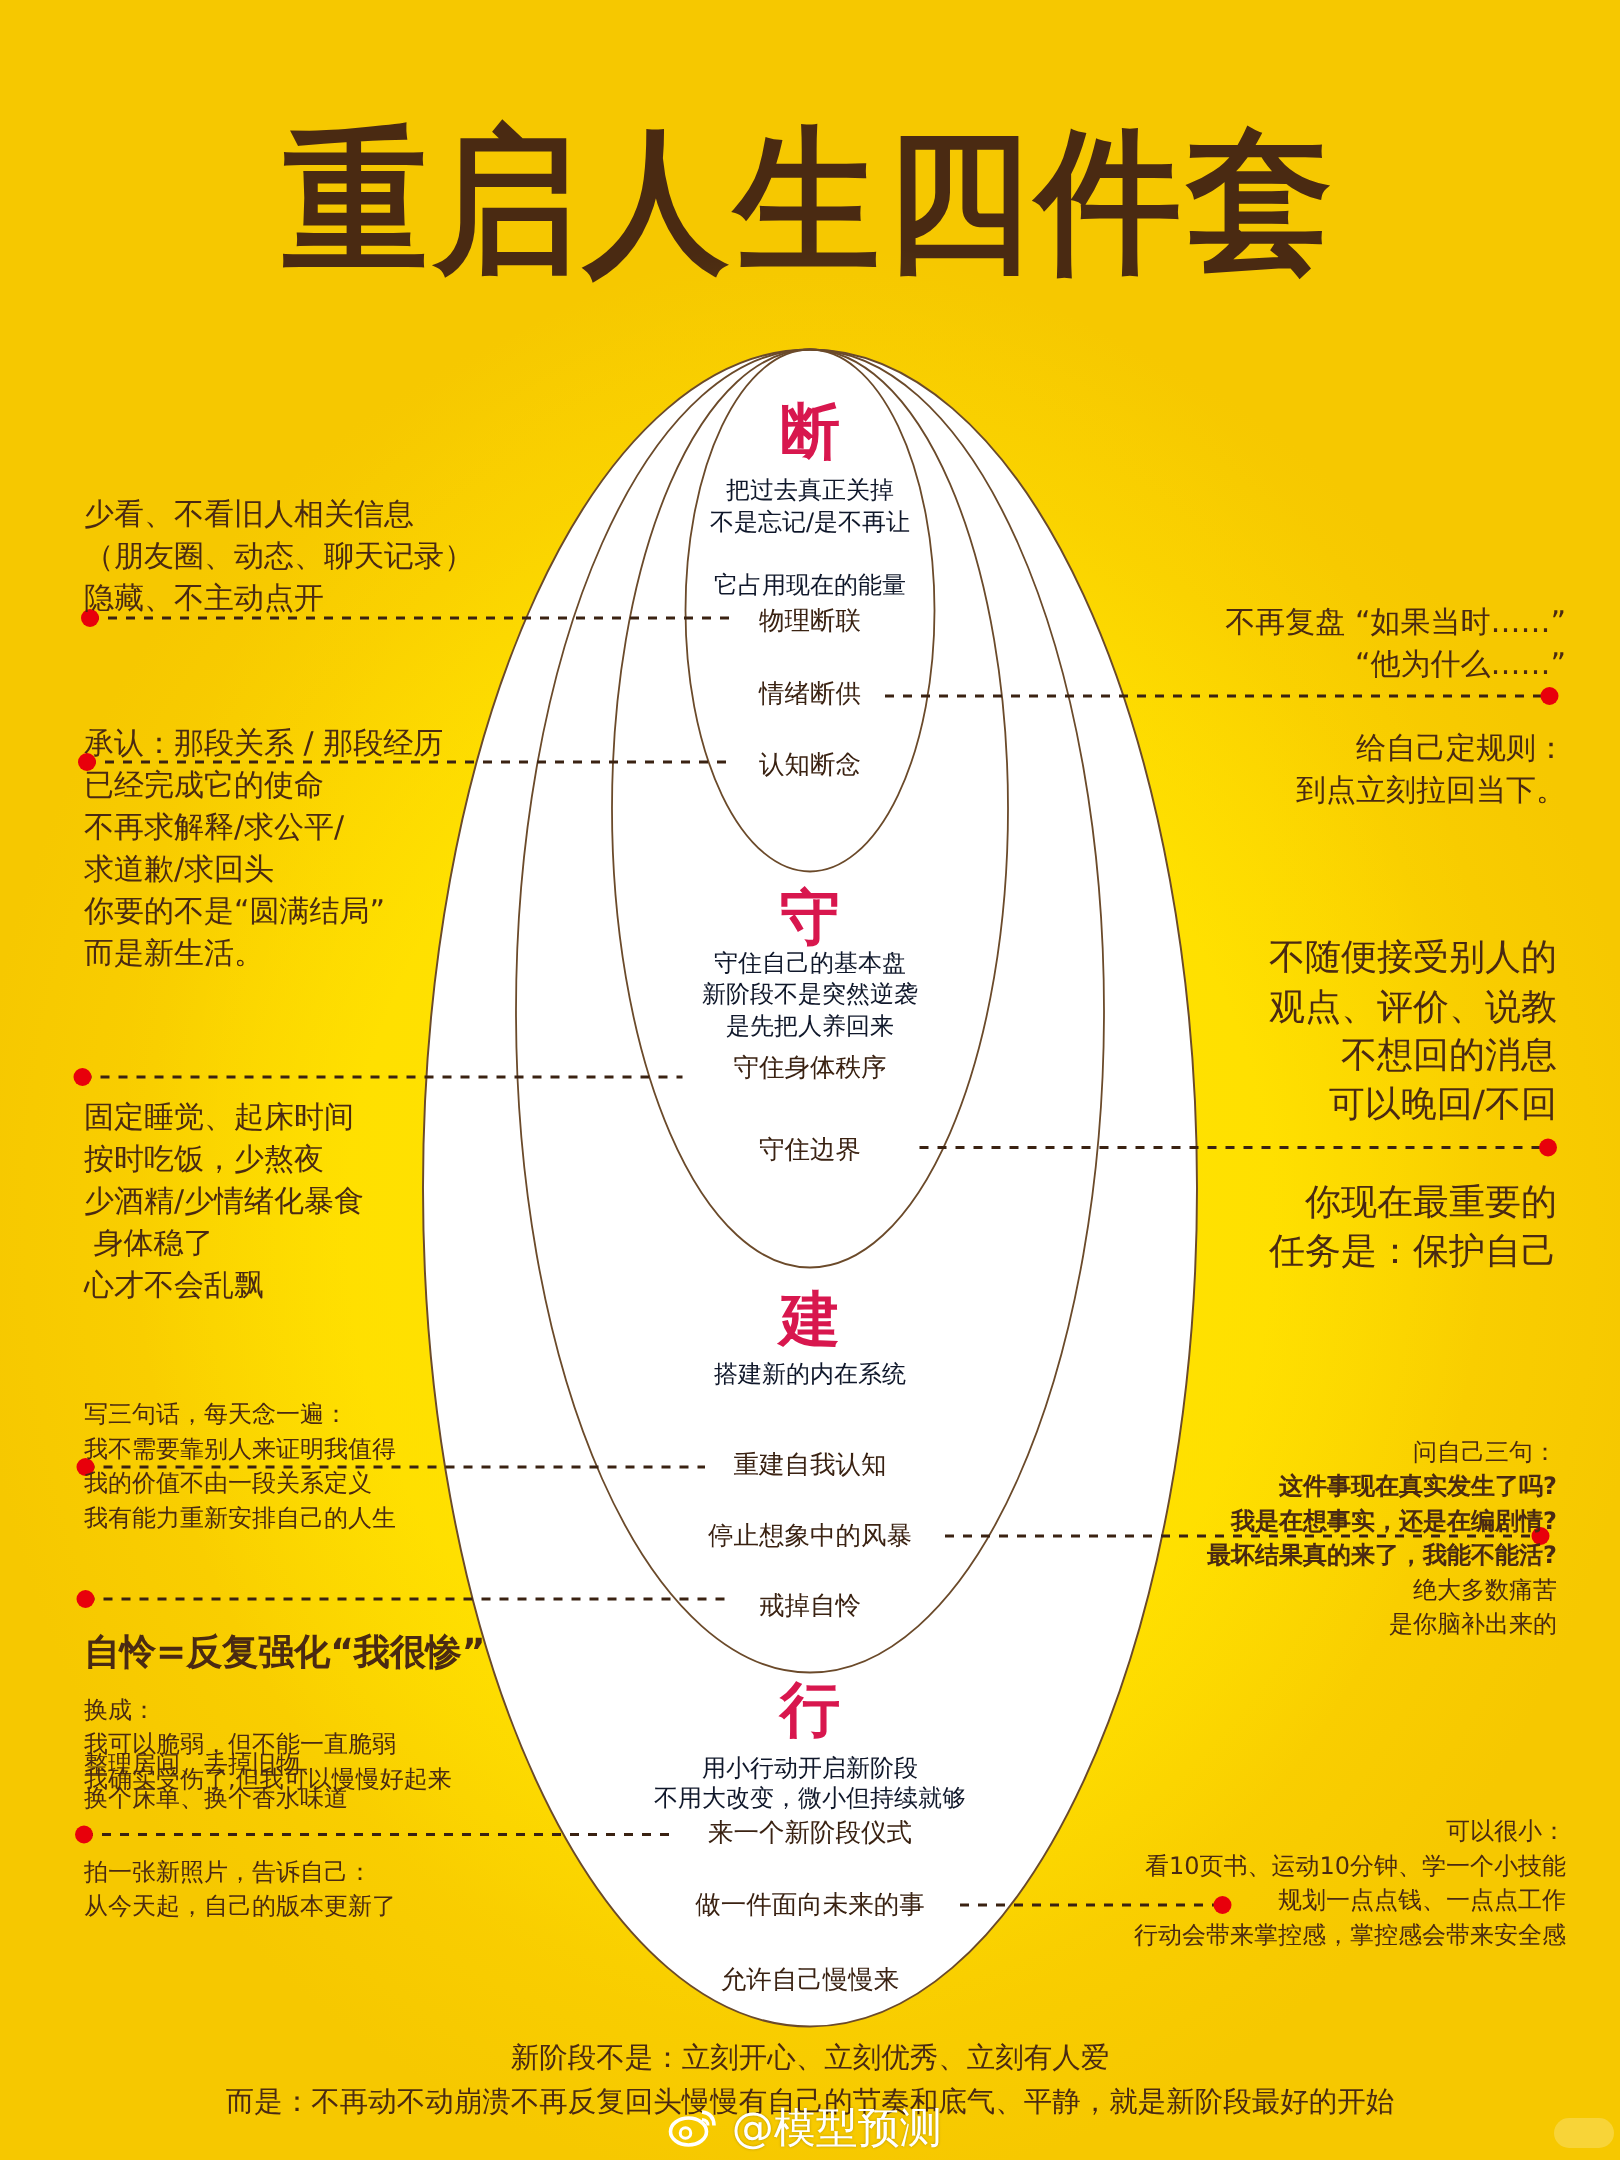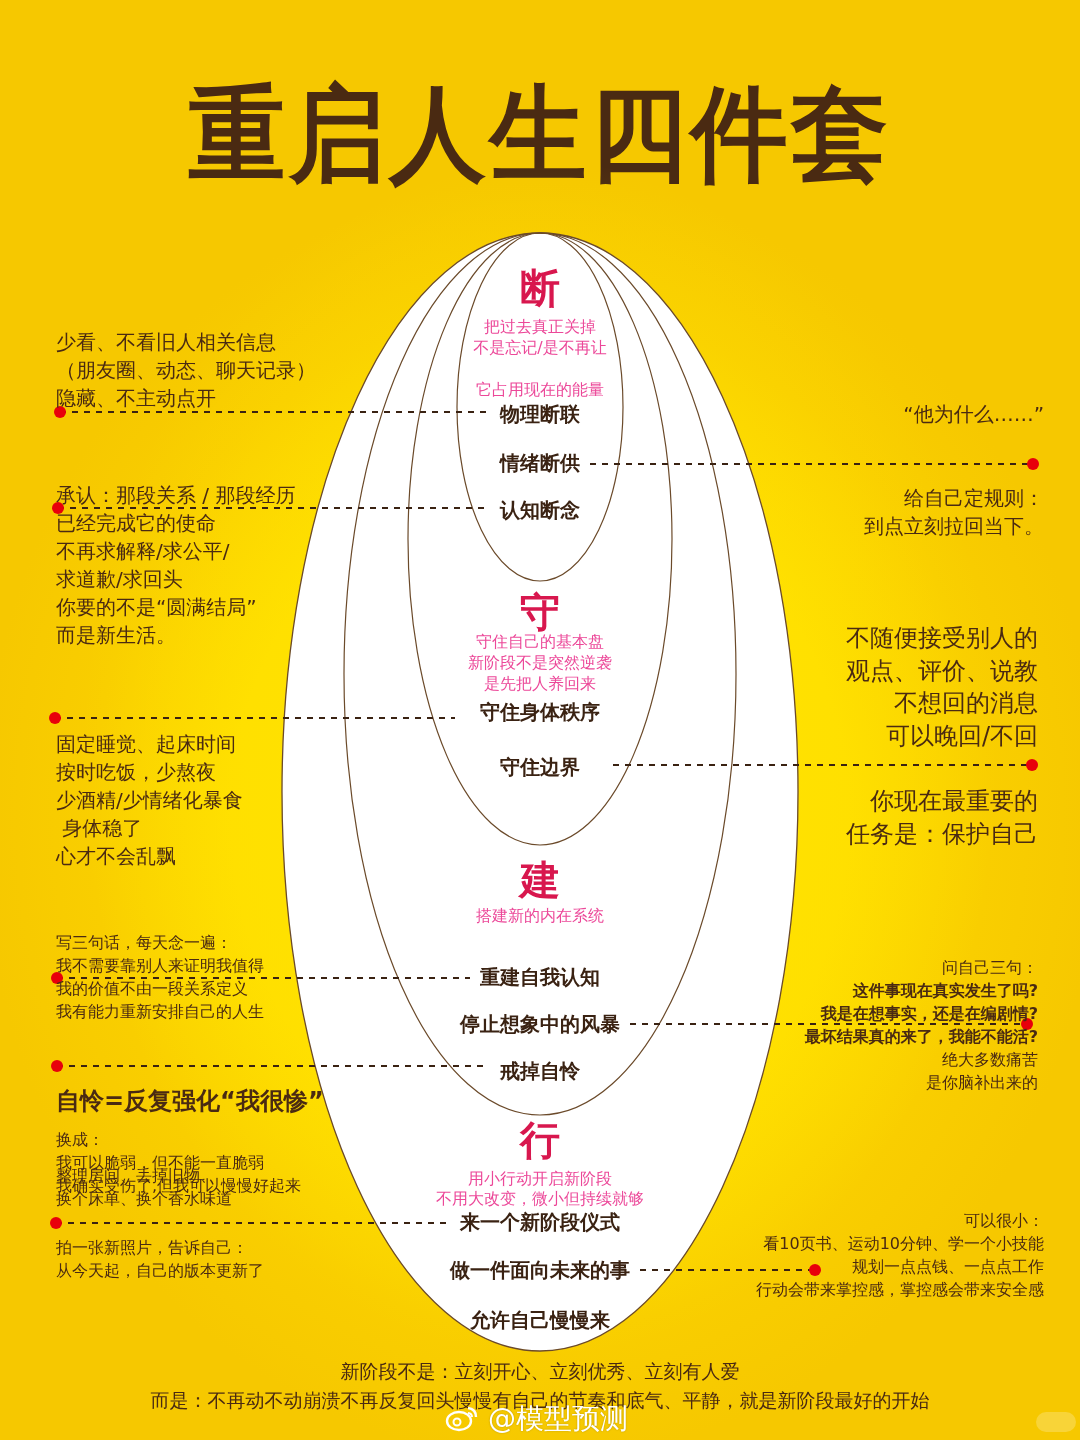--- a/index.html
+++ b/index.html
@@ -11,22 +11,22 @@
   }
   #title {
     position: absolute; left: 0; width: 1080px; top: 78px; text-align: center;
     font-size: 104px; font-weight: bold; color: #4A2A12; letter-spacing: 4px;
     line-height: 112px;
     transform: scaleX(0.93);
   }
   svg.diagram { position: absolute; left: 0; top: 0; }
   .ctext { position: absolute; left: 340px; width: 400px; text-align: center; white-space: nowrap; }
   .stage { font-size: 40px; font-weight: bold; color: #D8174E; line-height: 44px; }
-  .sub { font-size: 16px; color: #ec4899; line-height: 21px; }
-  .item { font-size: 20px; font-weight: bold; color: #3A2212; line-height: 26px; }
+  .sub { font-size: 16px; color: #0f172a; line-height: 21px; }
+  .item { font-size: 17px; font-weight: normal; color: #3A2212; line-height: 26px; }
   .note { position: absolute; white-space: nowrap; color: #4A2A12; }
   .note div { white-space: nowrap; }
   .l { left: 56px; text-align: left; }
   .r { right: 36px; text-align: right; }
   .f21 { font-size: 20px; line-height: 28px; }
   .f25 { font-size: 24px; line-height: 32.5px; }
   .f17 { font-size: 16px; line-height: 23px; }
   .bold { font-weight: bold; }
   .footer { position: absolute; left: 0; width: 1080px; text-align: center; font-size: 19px; color: #4A2A12; white-space: nowrap; }
   .watermark {
@@ -152,20 +152,21 @@
   <div>整理房间、丢掉旧物、</div>
   <div>换个床单、换个香水味道</div>
 </div>
 
 <div class="note l f17" style="top:1236px;">
   <div>拍一张新照片，告诉自己：</div>
   <div>从今天起，自己的版本更新了</div>
 </div>
 
 <div class="note r f21" style="top:400px;">
+  <div>不再复盘 “如果当时……”</div>
   <div>“他为什么……”</div>
 </div>
 
 <div class="note r f21" style="top:484px;">
   <div>给自己定规则：</div>
   <div>到点立刻拉回当下。</div>
 </div>
 
 <div class="note r f25" style="top:622px; right:42px;">
   <div>不随便接受别人的</div>

